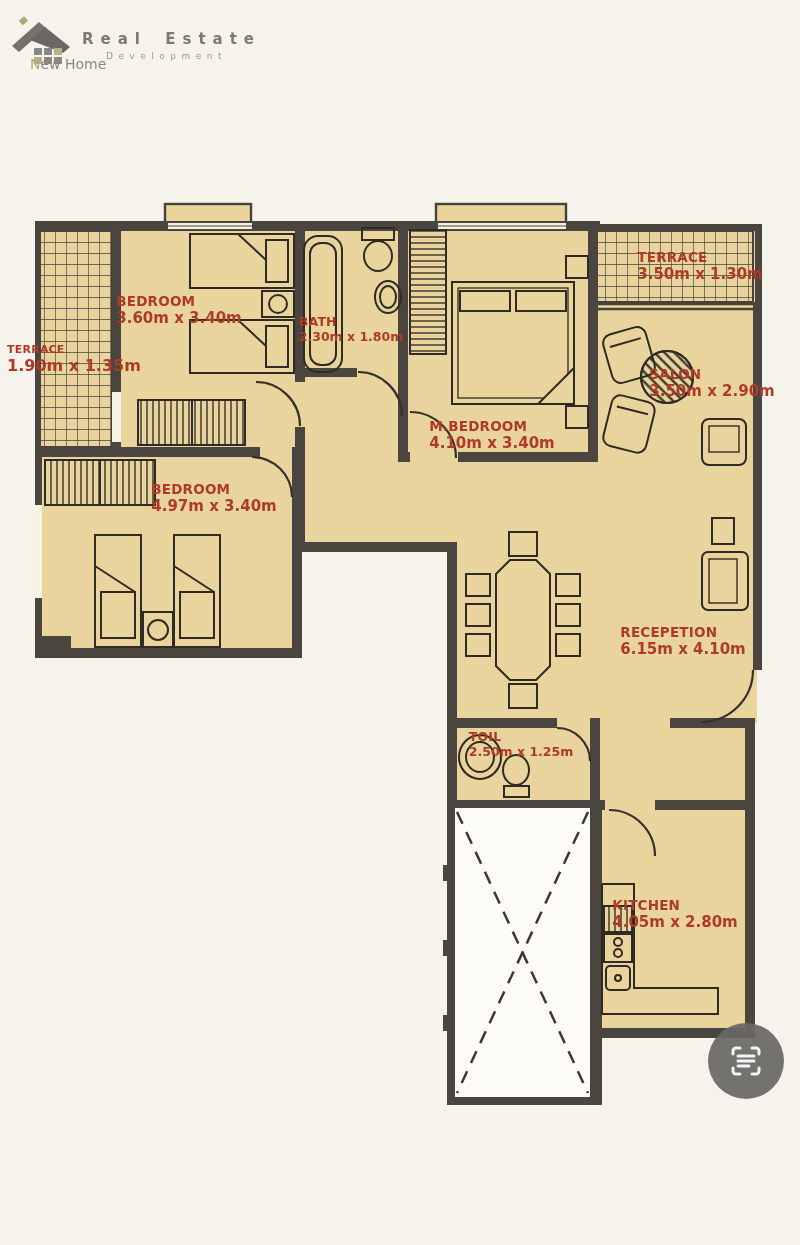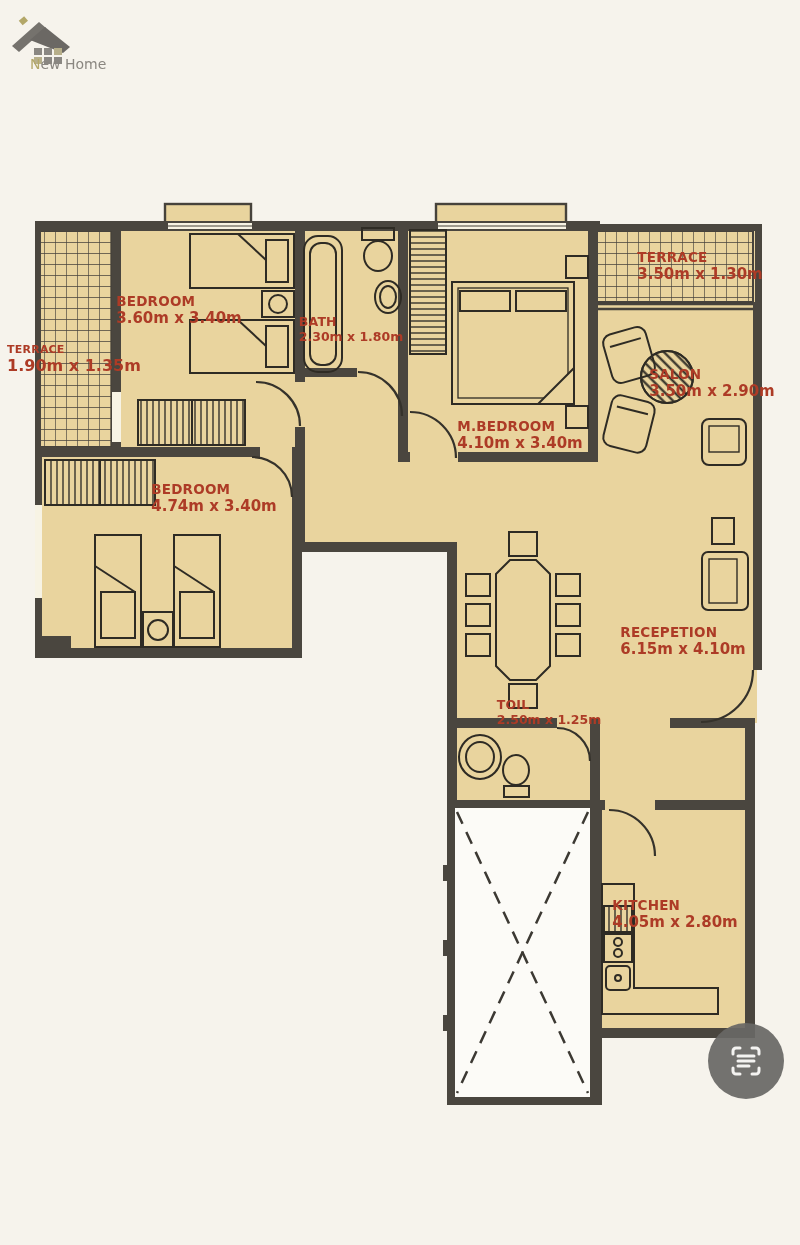--- a/index.html
+++ b/index.html
@@ -49,20 +49,24 @@
       <rect x="8" y="2" width="7" height="6" fill="#b3a768" transform="rotate(-40 11 5)"></rect>
       <polygon points="0,30 27,6 34,12 7,36" fill="#75726d"></polygon>
       <polygon points="18,24 33,11 58,31 51,37" fill="#6b6864"></polygon>
       <rect x="22" y="32" width="8" height="7" fill="#8a8782"></rect>
       <rect x="32" y="32" width="8" height="7" fill="#8a8782"></rect>
       <rect x="42" y="32" width="8" height="7" fill="#b7af8a"></rect>
       <rect x="22" y="41" width="8" height="7" fill="#b7af8a"></rect>
       <rect x="32" y="41" width="8" height="7" fill="#8a8782"></rect>
       <rect x="42" y="41" width="8" height="7" fill="#8a8782"></rect>
     </svg>
+    <div class="logo-textcol">
+      <div class="brand1">Real Estate</div>
+      <div class="brand2">Development</div>
+    </div>
   </div>
   <div class="tagline" style="position:absolute;left:14px;top:60px;">New Home</div>
 
   <svg class="plan-svg" width="800" height="1245" viewBox="0 0 800 1245">
     <defs>
       <pattern id="tiles" width="11" height="11" patternUnits="userSpaceOnUse">
         <path d="M11 0H0V11" fill="none" stroke="#46423b" stroke-width="1.3"></path>
       </pattern>
       <pattern id="hv" width="6" height="8" patternUnits="userSpaceOnUse">
         <path d="M3 0V8" fill="none" stroke="#35322b" stroke-width="1.4"></path>
@@ -270,41 +274,41 @@
     <span class="rdims">1.90m x 1.35m</span>
   </div>
   <div class="room-label" style="left:179px;top:293px;">
     <span class="rname">BEDROOM</span>
     <span class="rdims">3.60m x 3.40m</span>
   </div>
   <div class="room-label mid" style="left:351px;top:314px;">
     <span class="rname">BATH</span>
     <span class="rdims">2.30m x 1.80m</span>
   </div>
-  <div class="room-label" style="left:520px;top:418px;">
+  <div class="room-label" style="left:492px;top:418px;">
     <span class="rname">M.BEDROOM</span>
     <span class="rdims">4.10m x 3.40m</span>
   </div>
   <div class="room-label" style="left:700px;top:249px;">
     <span class="rname">TERRACE</span>
     <span class="rdims">3.50m x 1.30m</span>
   </div>
   <div class="room-label" style="left:712px;top:366px;">
     <span class="rname">SALON</span>
     <span class="rdims">3.50m x 2.90m</span>
   </div>
   <div class="room-label" style="left:214px;top:481px;">
     <span class="rname">BEDROOM</span>
-    <span class="rdims">4.74m x 3.40m</span>
+    <span class="rdims">4.97m x 3.40m</span>
   </div>
   <div class="room-label" style="left:657px;top:624px;margin-left:26px;">
     <span class="rname">RECEPETION</span>
     <span class="rdims">6.15m x 4.10m</span>
   </div>
-  <div class="room-label mid" style="left:521px;top:697px;margin-left:28px;">
+  <div class="room-label mid" style="left:521px;top:729px;">
     <span class="rname">TOIL</span>
     <span class="rdims">2.50m x 1.25m</span>
   </div>
   <div class="room-label" style="left:675px;top:897px;">
     <span class="rname">KITCHEN</span>
     <span class="rdims">4.05m x 2.80m</span>
   </div>
 
   <div class="scan-btn">
     <svg width="38" height="38" viewBox="0 0 38 38">

